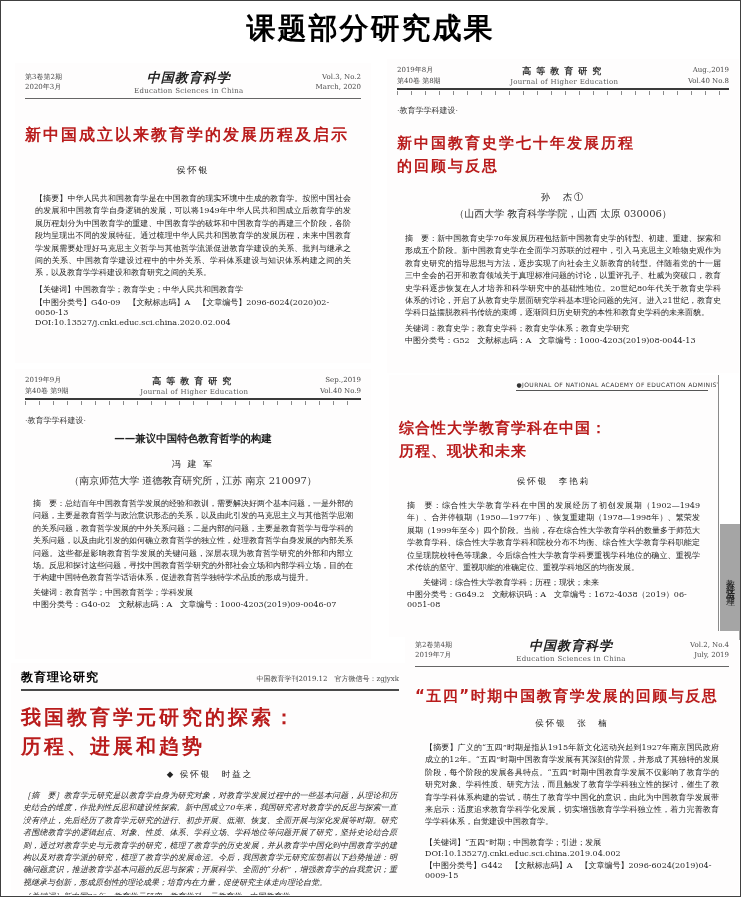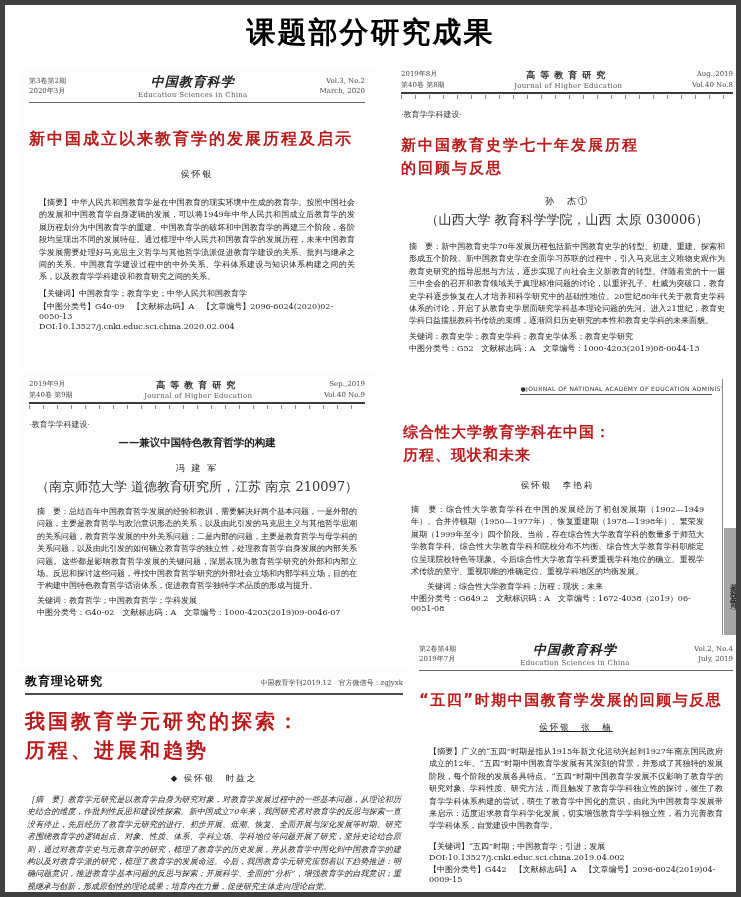--- a/index.html
+++ b/index.html
@@ -1,18 +1,18 @@
 <!DOCTYPE html>
 <html><head>
 <meta charset="utf-8">
 <style>
   html,body{margin:0;padding:0;background:#ffffff;}
   .page{
     position:relative;width:741px;height:897px;margin:0 auto;background:#ffffff;
-    border:5px solid #404040;box-sizing:border-box;overflow:hidden;
+    border:1px solid #404040;box-sizing:border-box;overflow:hidden;
     font-family:"DejaVu Serif","Liberation Serif",serif;color:#1a1a1a;
   }
   .main-title{
     position:absolute;top:8px;left:0;right:0;text-align:center;
     font-size:29px;font-weight:bold;letter-spacing:2px;color:#000;
     font-family:"DejaVu Serif","Liberation Serif",serif;
   }
   .card{position:absolute;overflow:hidden;background:#fefdfd;box-sizing:border-box;}
 
   
@@ -29,21 +29,21 @@
     background:repeating-linear-gradient(90deg,#8a8a8a 0 1px,transparent 1px 14px);}
 
   .section-label{font-size:8px;color:#333;margin-top:10px;}
 
   .title{ font-weight:bold;color:#b91c1c;
     font-family:"DejaVu Sans","Liberation Sans",sans-serif;}
   .title.serif{font-family:"DejaVu Serif","Liberation Serif",serif;}
   .subtitle{text-align:center;font-weight:bold;font-size:10.5px;color:#222;
     font-family:"DejaVu Sans","Liberation Sans",sans-serif;margin-top:6px;}
   .authors{text-align:center;font-size:9px;color:#222;letter-spacing:2px;}
-  .affil{text-align:center;font-size:13px;color:#333;margin-top:3px;}
+  .affil{text-align:center;font-size:10px;color:#333;margin-top:3px;}
 
   .abs{font-size:8px;line-height:1.55;text-align:justify;color:#242424;}
   .abs.italic{font-style:italic;}
   .kw{font-size:8px;color:#242424;margin-top:4px;}
   .meta{font-size:8px;color:#242424;margin-top:3px;}
 
   
   .jnaea-banner{font-size:6px;letter-spacing:0.4px;color:#333;text-align:center;
     border-bottom:1px solid #555;padding-bottom:2px;width:62%;margin-left:auto;
     font-family:"DejaVu Sans","Liberation Sans",sans-serif;white-space:nowrap;}
@@ -107,21 +107,21 @@
           <div class="jh-en">Journal of Higher Education</div>
         </div>
         <div class="jh-side right">
           <div>Aug.,2019</div>
           <div>Vol.40 No.8</div>
         </div>
       </div>
       <div class="rule-thick"></div>
       <div class="ticks"></div>
       <div class="section-label">·教育学学科建设·</div>
-      <div class="title" style="font-size:15px;margin-top:16px;line-height:1.5;letter-spacing:2px;font-family:Liberation Mono, monospace;">
+      <div class="title" style="font-size:15px;margin-top:16px;line-height:1.5;letter-spacing:2px;">
         <div>新中国教育史学七十年发展历程</div>
         <div>的回顾与反思</div>
       </div>
       <div class="authors" style="margin-top:14px;">孙　杰①</div>
       <div class="affil">（山西大学 教育科学学院，山西 太原 030006）</div>
       <div class="abs" style="margin:12px 8px 0 8px;">摘　要：新中国教育史学70年发展历程包括新中国教育史学的转型、初建、重建、探索和形成五个阶段。新中国教育史学在全面学习苏联的过程中，引入马克思主义唯物史观作为教育史研究的指导思想与方法，逐步实现了向社会主义新教育的转型。伴随着党的十一届三中全会的召开和教育领域关于真理标准问题的讨论，以重评孔子、杜威为突破口，教育史学科逐步恢复在人才培养和科学研究中的基础性地位。20世纪80年代关于教育史学科体系的讨论，开启了从教育史学层面研究学科基本理论问题的先河。进入21世纪，教育史学科日益摆脱教科书传统的束缚，逐渐回归历史研究的本性和教育史学科的未来面貌。</div>
       <div class="kw" style="margin:3px 8px 0 8px;">关键词：教育史学；教育史学科；教育史学体系；教育史学研究</div>
       <div class="meta" style="margin:1px 8px 0 8px;">中图分类号：G52　文献标志码：A　文章编号：1000-4203(2019)08-0044-13</div>
     </div>
   </div>
@@ -198,21 +198,21 @@
           <div class="jh-script">中国教育科学</div>
           <div class="jh-en">Education Sciences in China</div>
         </div>
         <div class="jh-side right">
           <div>Vol.2, No.4</div>
           <div>July, 2019</div>
         </div>
       </div>
       <div class="rule-single" style="border-bottom-width:1.5px;"></div>
       <div class="title" style="font-size:15px;margin-top:20px;letter-spacing:1.5px;">“五四”时期中国教育学发展的回顾与反思</div>
-      <div class="authors" style="margin-top:12px;font-size:8.5px;text-decoration:underline;">侯怀银　张　楠</div>
+      <div class="authors" style="margin-top:12px;font-size:8.5px;">侯怀银　张　楠</div>
       <div class="abs" style="margin:12px 10px 0 10px;">【摘要】广义的“五四”时期是指从1915年新文化运动兴起到1927年南京国民政府成立的12年。“五四”时期中国教育学发展有其深刻的背景，并形成了其独特的发展阶段，每个阶段的发展各具特点。“五四”时期中国教育学发展不仅影响了教育学的研究对象、学科性质、研究方法，而且触发了教育学学科独立性的探讨，催生了教育学学科体系构建的尝试，萌生了教育学中国化的意识，由此为中国教育学发展带来启示：适度追求教育学科学化发展，切实增强教育学学科独立性，着力完善教育学学科体系，自觉建设中国教育学。</div>
       <div class="kw" style="margin:8px 10px 0 10px;">【关键词】“五四”时期；中国教育学；引进；发展</div>
       <div class="meta" style="margin:1px 10px 0 10px;">DOI:10.13527/j.cnki.educ.sci.china.2019.04.002</div>
       <div class="meta" style="margin:2px 10px 0 10px;">【中图分类号】G442　【文献标志码】A　【文章编号】2096-6024(2019)04-0009-15</div>
     </div>
   </div>
 
 </div>
 
 </body></html>

